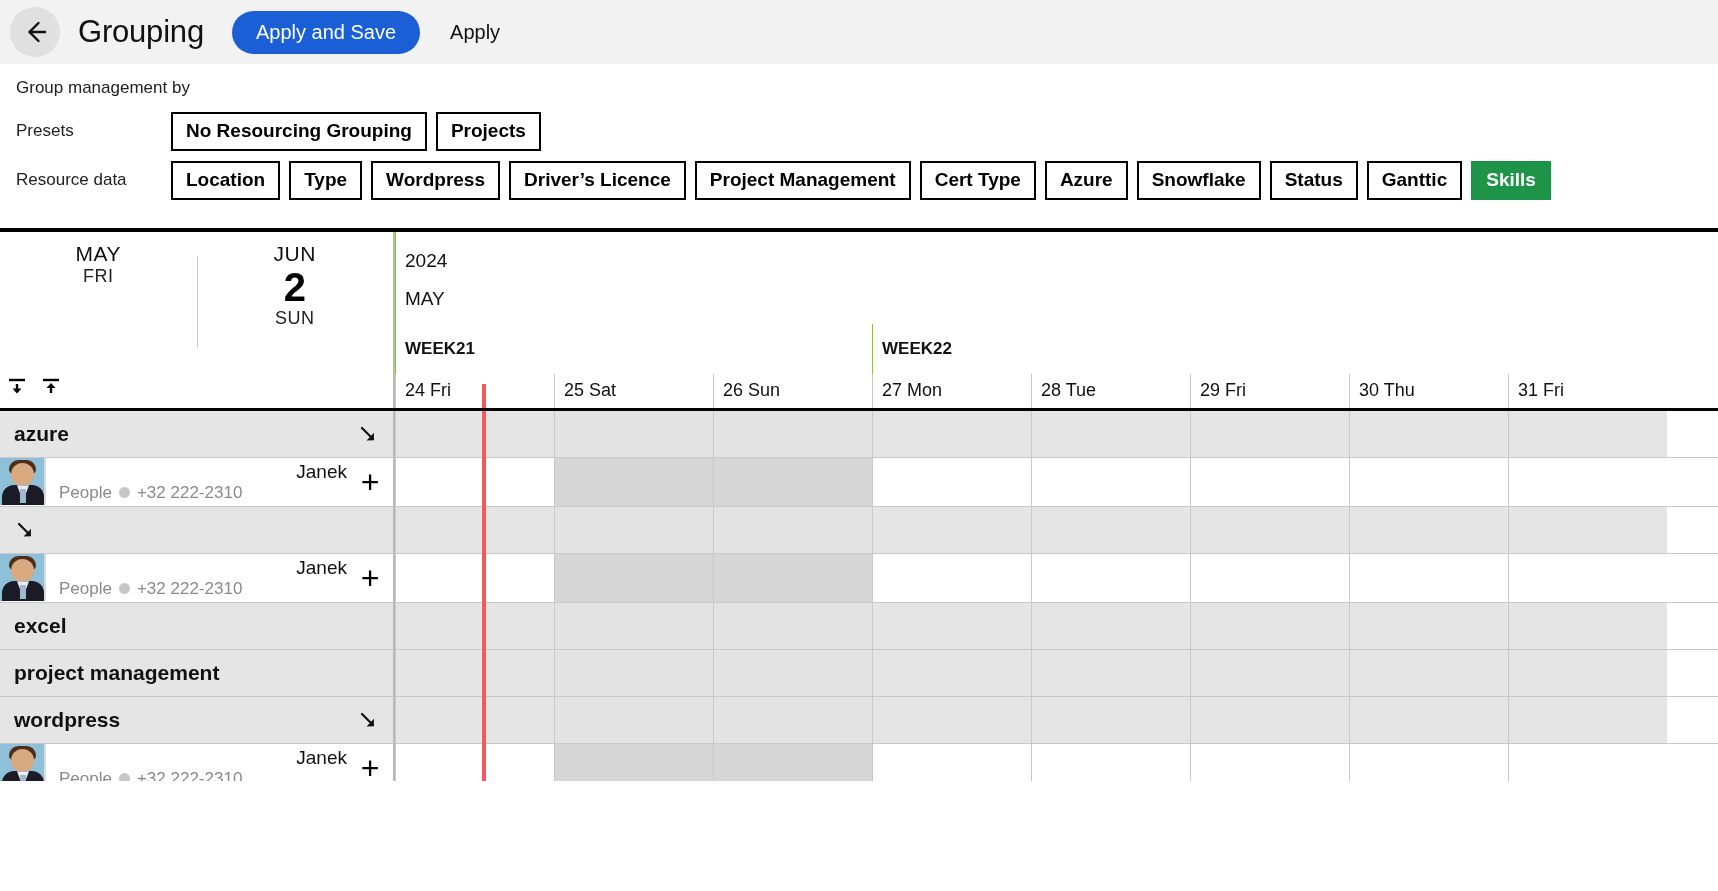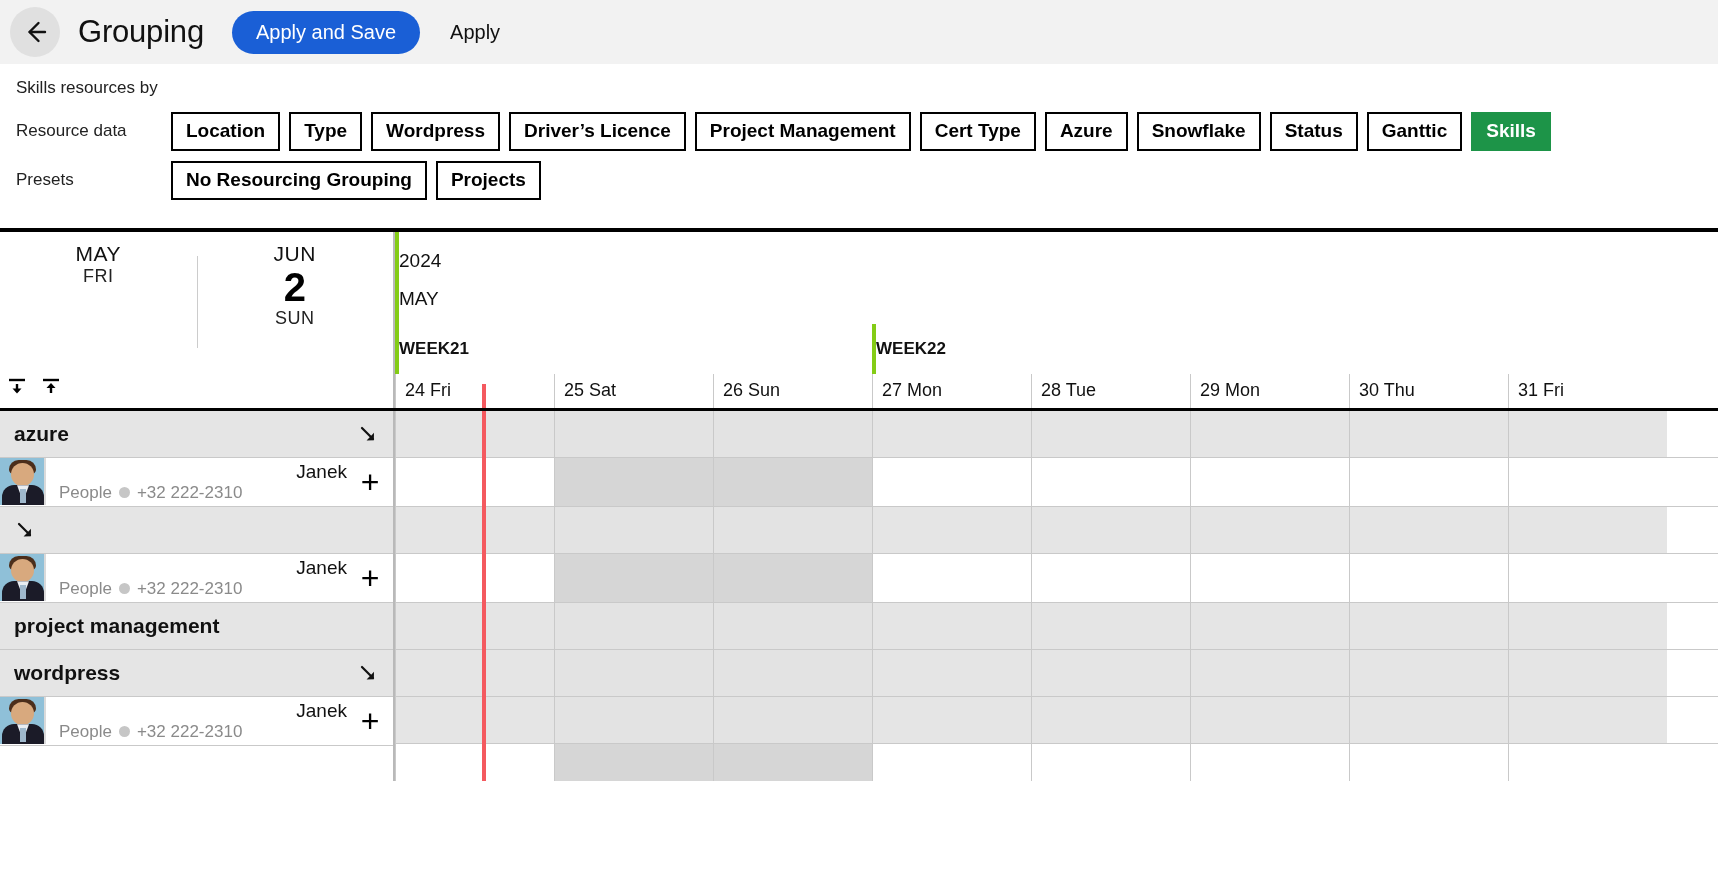--- a/index.html
+++ b/index.html
@@ -151,21 +151,22 @@
     background: #fff;
   }
   .scale-tier { position: relative; }
   #tier-year  { height: 42px; }
   #tier-month { height: 50px; }
   #tier-week  { height: 50px; }
   #tier-day   { height: 34px; display: flex; }
   .tier-cell {
     position: absolute;
     top: 0; bottom: 0;
-    border-left: 4px solid #84cc16;
+    border-left: 1px solid #84cc16;
+    padding-left: 9px;
     display: flex; align-items: center;
     font-size: 19px; color: #111;
     white-space: nowrap;
   }
   #tier-year .tier-cell  { font-size: 19px; align-items: flex-end; padding-bottom: 2px; }
   #tier-month .tier-cell { font-size: 19px; }
   #tier-week .tier-cell  { font-size: 17px; font-weight: 700; }
   .day-cell {
     border-left: 1px solid #c9c9c9;
     font-size: 18px;
@@ -301,44 +302,44 @@
         <line x1="9.8" y1="15" x2="25" y2="15" stroke="#111" stroke-width="2.4" stroke-linecap="round"></line>
       </svg>
     </span>
   </div>
   <div id="page-title">Grouping</div>
   <button id="apply-save-btn">Apply and Save</button>
   <button id="apply-btn">Apply</button>
 </div>
 
 <div id="grouping-panel">
-  <div id="group-caption">Skills resources by</div>
+  <div id="group-caption">Group management by</div>
+
+  <div class="chip-row">
+    <div class="row-label">Presets</div>
+    <div class="chips" id="presets-chips">
+        <button class="chip">No Resourcing Grouping</button>
+        <button class="chip">Projects</button>
+      </div>
+  </div>
 
   <div class="chip-row">
     <div class="row-label">Resource data</div>
     <div class="chips" id="resdata-chips">
         <button class="chip">Location</button>
         <button class="chip">Type</button>
         <button class="chip">Wordpress</button>
         <button class="chip">Driver’s Licence</button>
         <button class="chip">Project Management</button>
         <button class="chip">Cert Type</button>
         <button class="chip">Azure</button>
         <button class="chip">Snowflake</button>
         <button class="chip">Status</button>
         <button class="chip">Ganttic</button>
         <button class="chip selected">Skills</button>
-      </div>
-  </div>
-
-  <div class="chip-row">
-    <div class="row-label">Presets</div>
-    <div class="chips" id="presets-chips">
-        <button class="chip">No Resourcing Grouping</button>
-        <button class="chip">Projects</button>
       </div>
   </div>
 </div>
 
 <div id="timeline">
 
   <div id="left-head">
     <div id="date-pair">
       <div class="date-box">
         <div class="date-mon">MAY</div>
@@ -378,21 +379,21 @@
     <div class="scale-tier" id="tier-week">
         <div class="tier-cell" style="left: 0px; width: 477px;">WEEK21</div>
         <div class="tier-cell" style="left: 477px; width: 795px;">WEEK22</div>
       </div>
     <div class="scale-tier" id="tier-day">
         <div class="day-cell" style="width: 159px;">24 Fri</div>
         <div class="day-cell" style="width: 159px;">25 Sat</div>
         <div class="day-cell" style="width: 159px;">26 Sun</div>
         <div class="day-cell" style="width: 159px;">27 Mon</div>
         <div class="day-cell" style="width: 159px;">28 Tue</div>
-        <div class="day-cell" style="width: 159px;">29 Mon</div>
+        <div class="day-cell" style="width: 159px;">29 Fri</div>
         <div class="day-cell" style="width: 159px;">30 Thu</div>
         <div class="day-cell" style="width: 159px;">31 Fri</div>
       </div>
     <div id="now-line-head" style="left: 87px;"></div>
   </div>
 </div>
 
 <div id="grid-wrap">
   <div id="rows-left">
       <div class="grp-row">
@@ -442,20 +443,24 @@
           <div class="res-name">Janek</div>
           <div class="res-sub">
             <span>People</span>
             <span class="status-dot"></span>
             <span>+32 222-2310</span>
           </div>
         </div>
         <div class="plus-btn">+</div>
       </div>
       <div class="grp-row">
+        <div class="grp-name">excel</div>
+        <div class="grp-arrow"></div>
+      </div>
+      <div class="grp-row">
         <div class="grp-name">project management</div>
         <div class="grp-arrow"></div>
       </div>
       <div class="grp-row">
         <div class="grp-name">wordpress</div>
         <div class="grp-arrow">
           <svg width="20" height="20" viewBox="0 0 20 20">
             <line x1="4" y1="4" x2="15" y2="15" stroke="#111" stroke-width="2.2" stroke-linecap="round"></line>
             <path d="M15.8 16.2 L16 8.8 L8.6 16.4 Z" fill="#111"></path>
           </svg>

